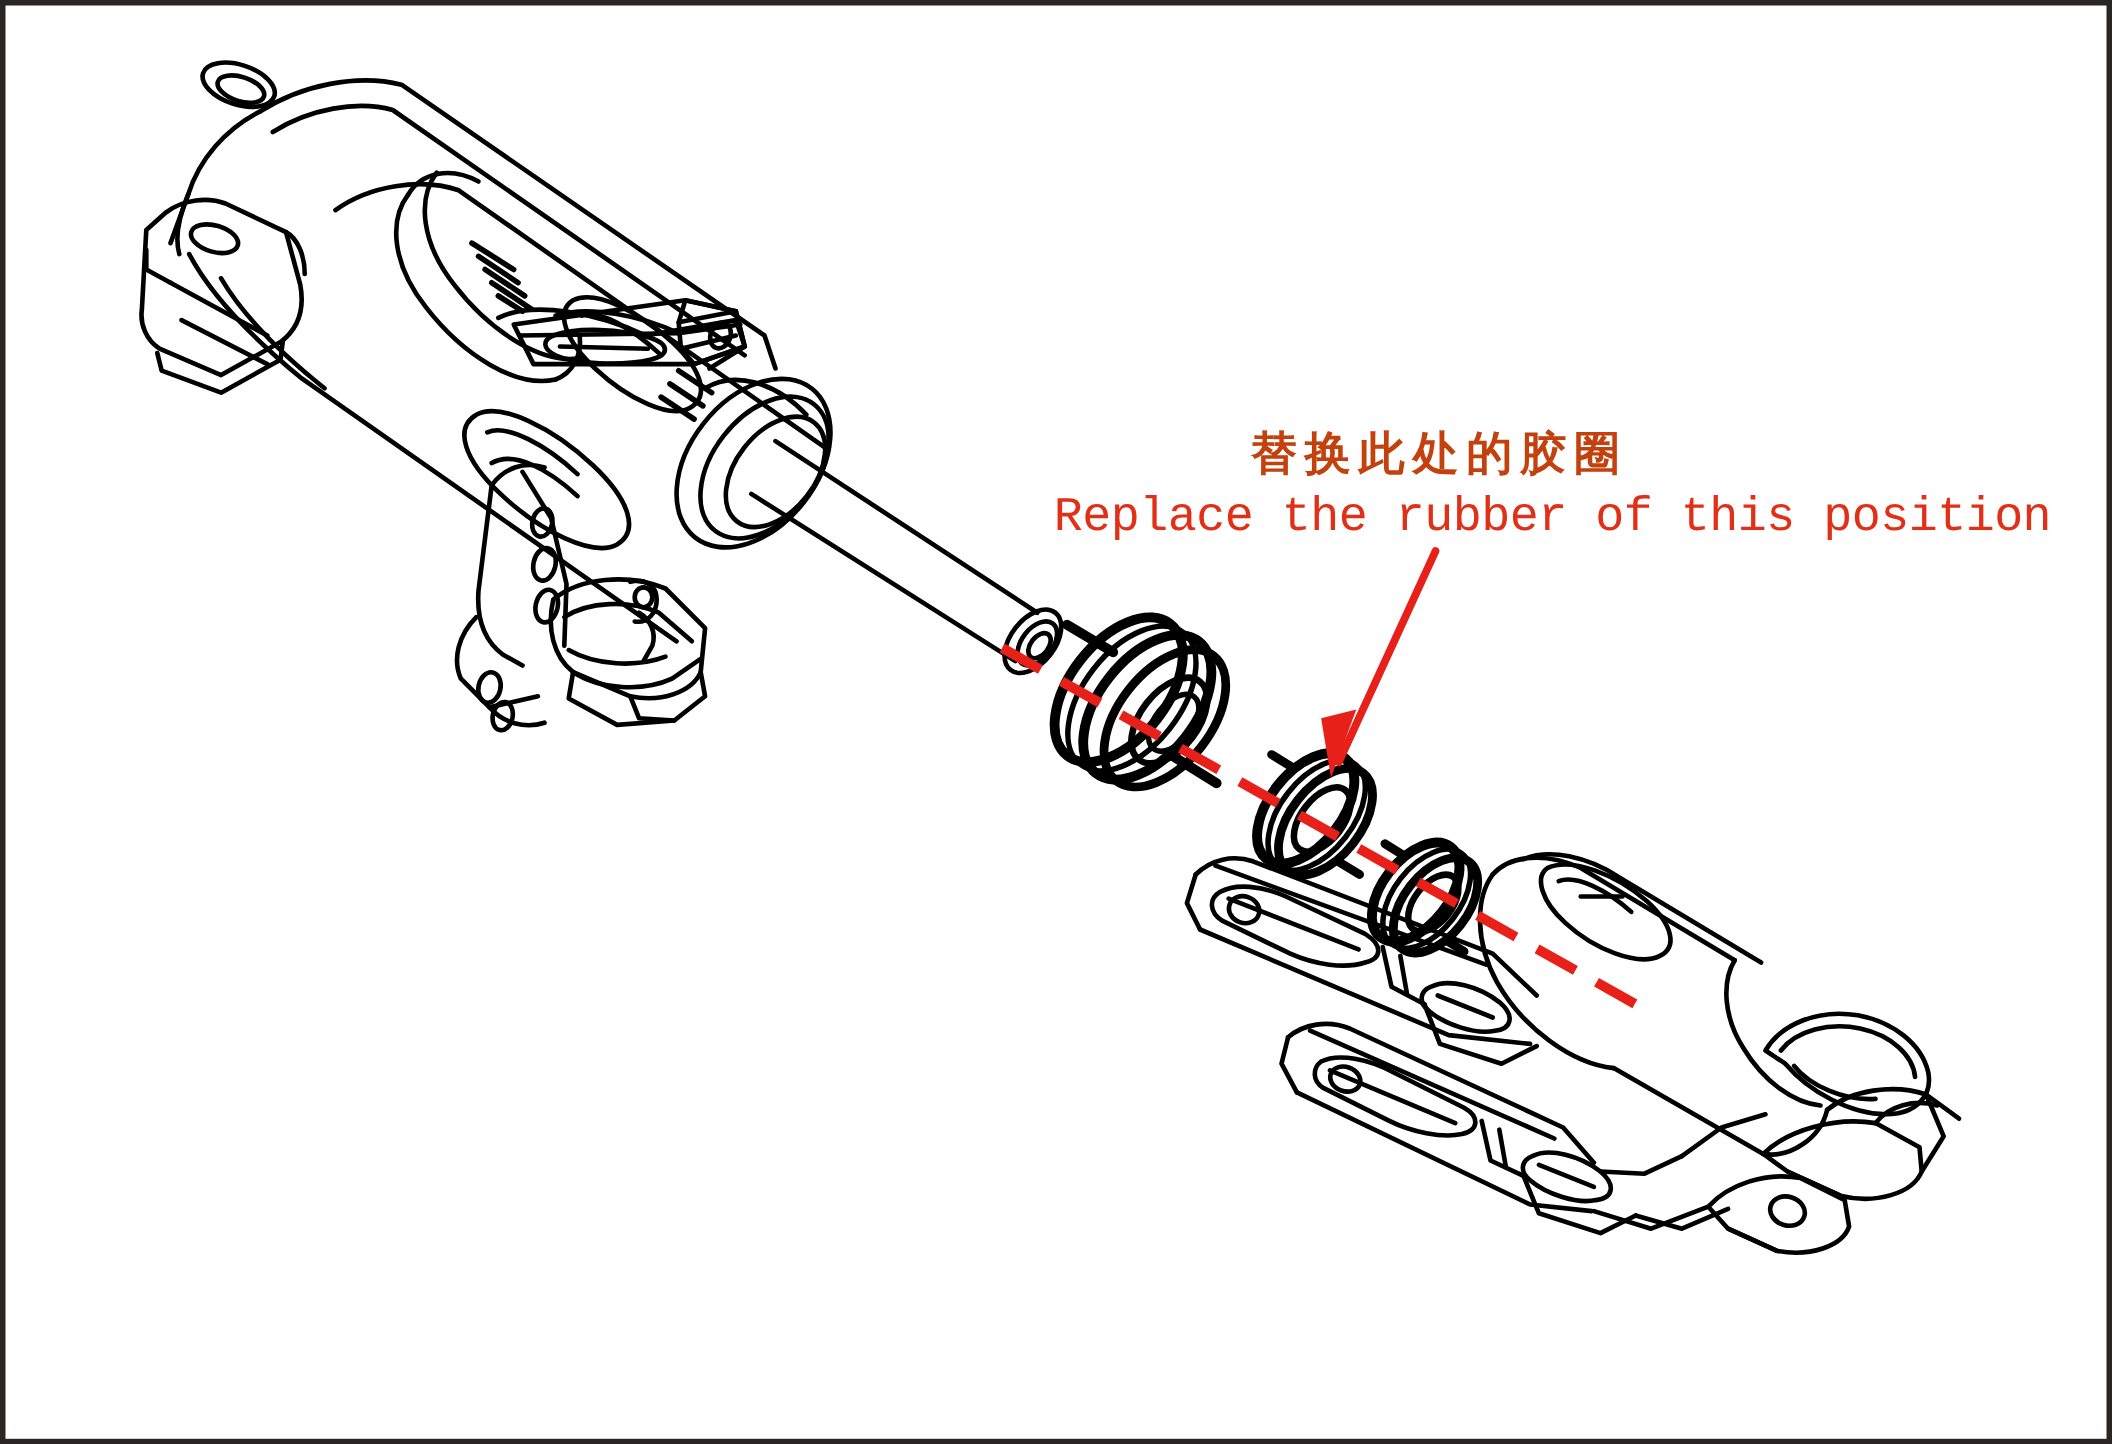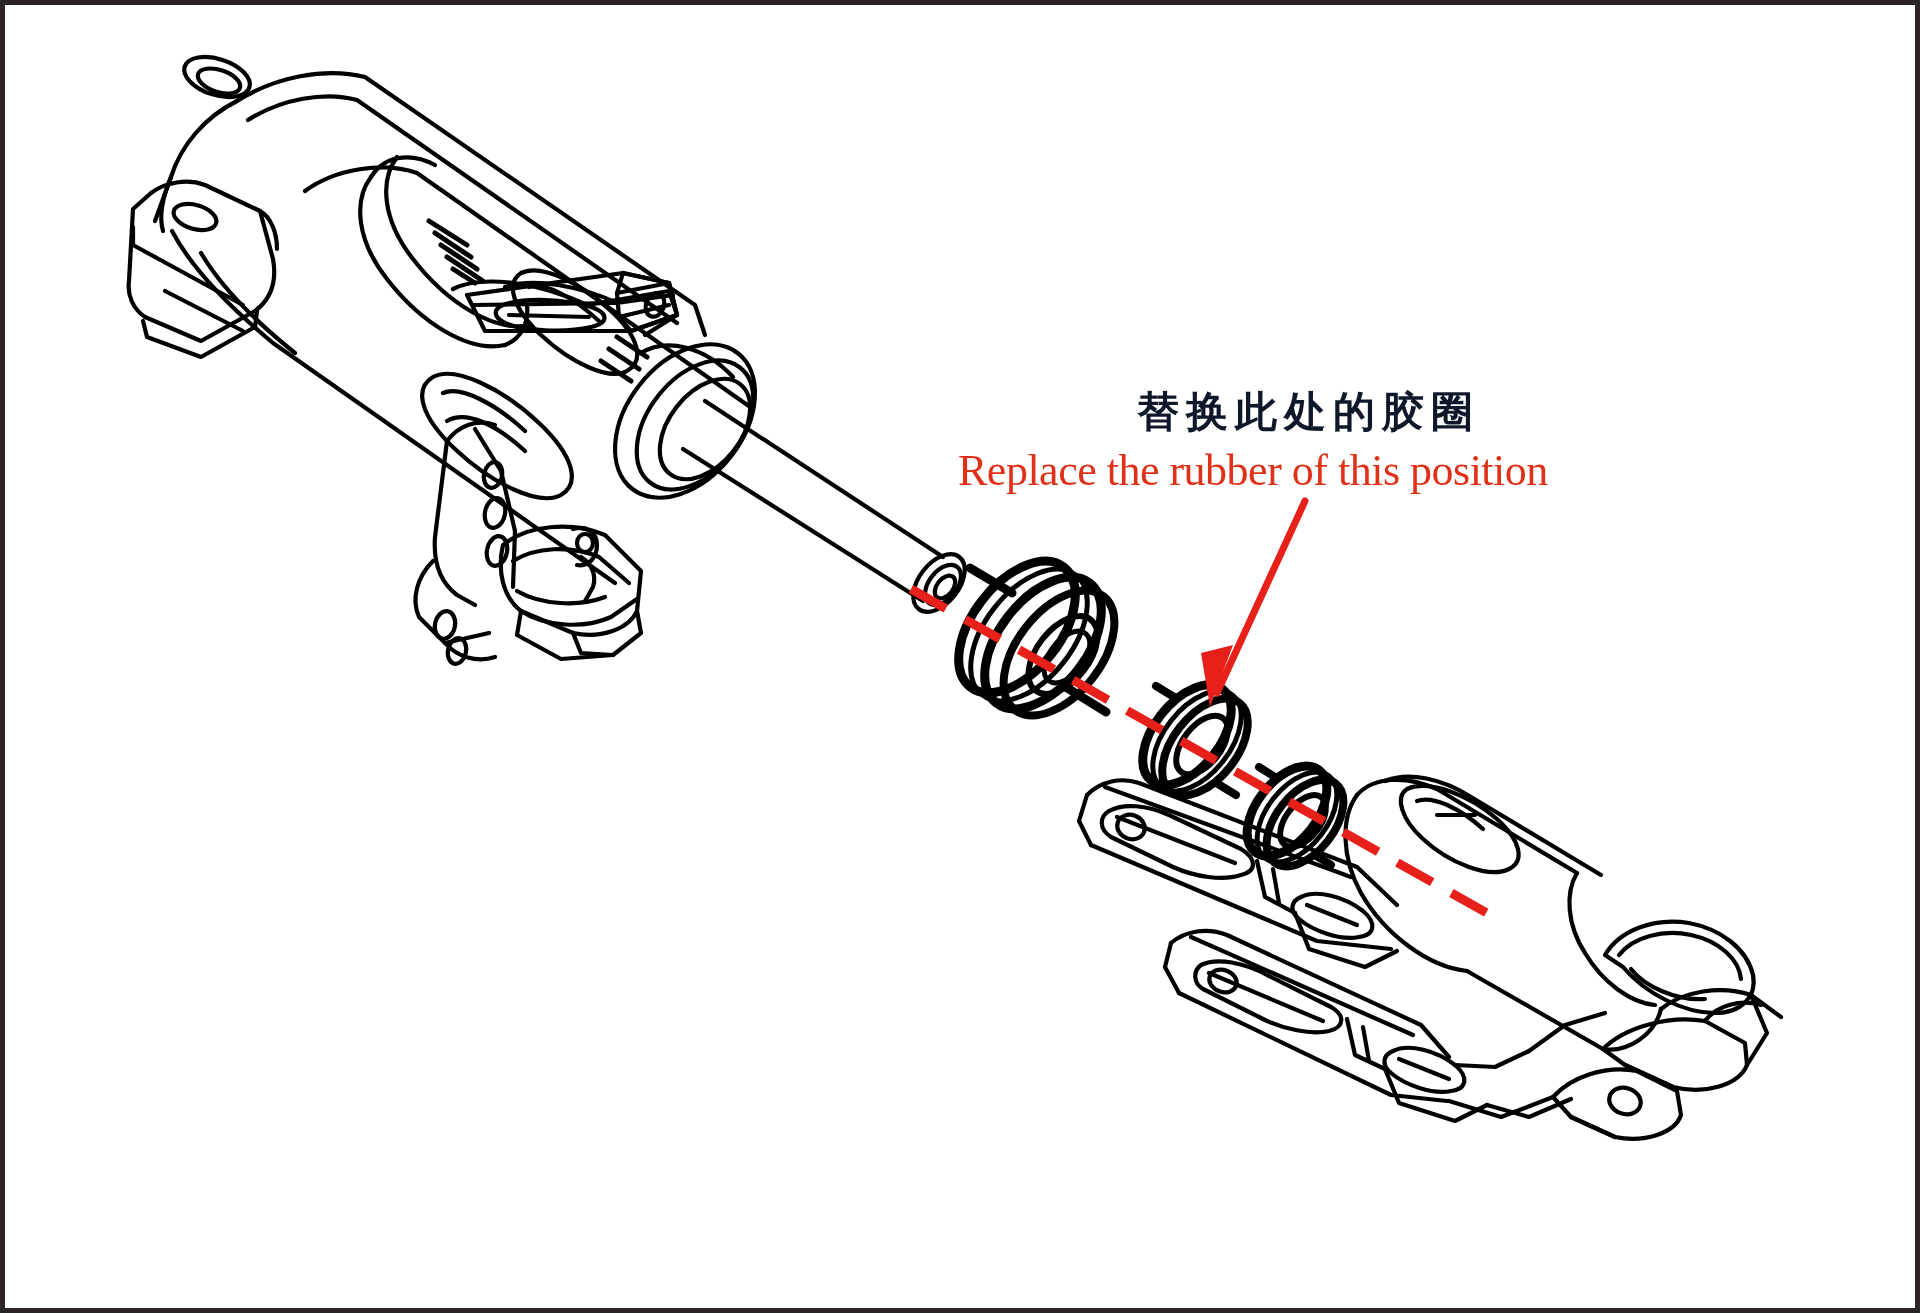--- a/index.html
+++ b/index.html
@@ -11,25 +11,25 @@
     box-sizing:border-box;
     border:5px solid #2b2625;
     overflow:hidden;
   }
   #drawing{position:absolute;left:0;top:0;width:1920px;height:1313px;}
   .callout{position:absolute;white-space:nowrap;}
   #callout-cn{
     left:1132px;top:386px;
     font-family:"DejaVu Sans",sans-serif;
     font-size:42px;font-weight:700;letter-spacing:7px;
-    color:#0f172a;line-height:1;
+    color:#c2410c;line-height:1;
   }
   #callout-en{
     left:953px;top:444px;
-    font-family:Liberation Serif, serif;
+    font-family:Liberation Mono, monospace;
     font-size:44px;font-weight:400;letter-spacing:-0.5px;
     color:#E03018;line-height:1;
   }
 </style>
 </head>
 <body>
 
 <div id="page">
 
   <svg id="drawing" viewBox="0 0 1920 1313">

